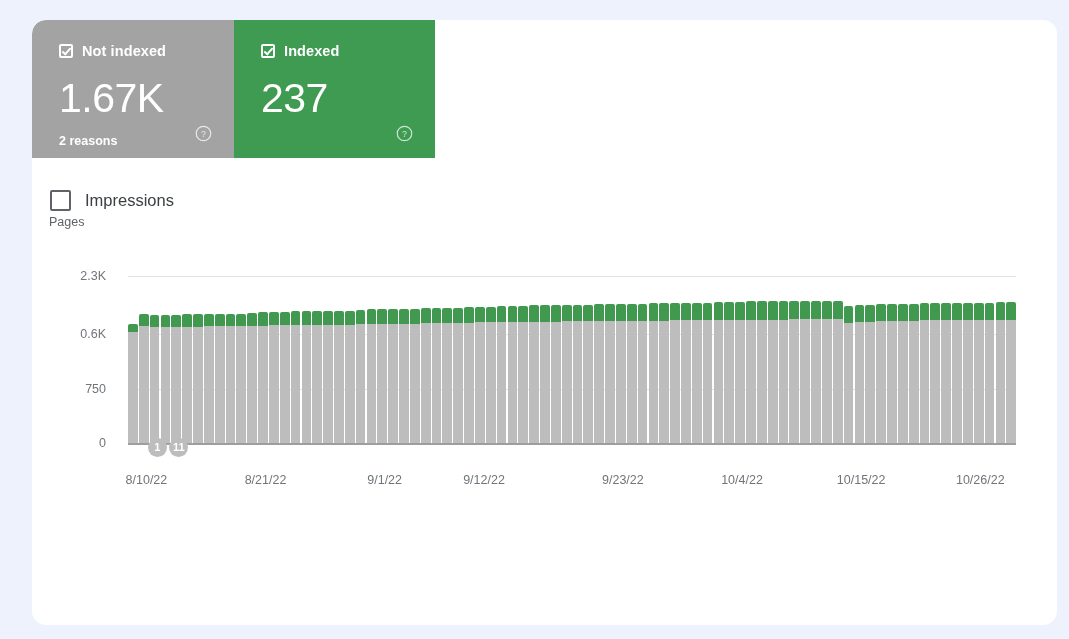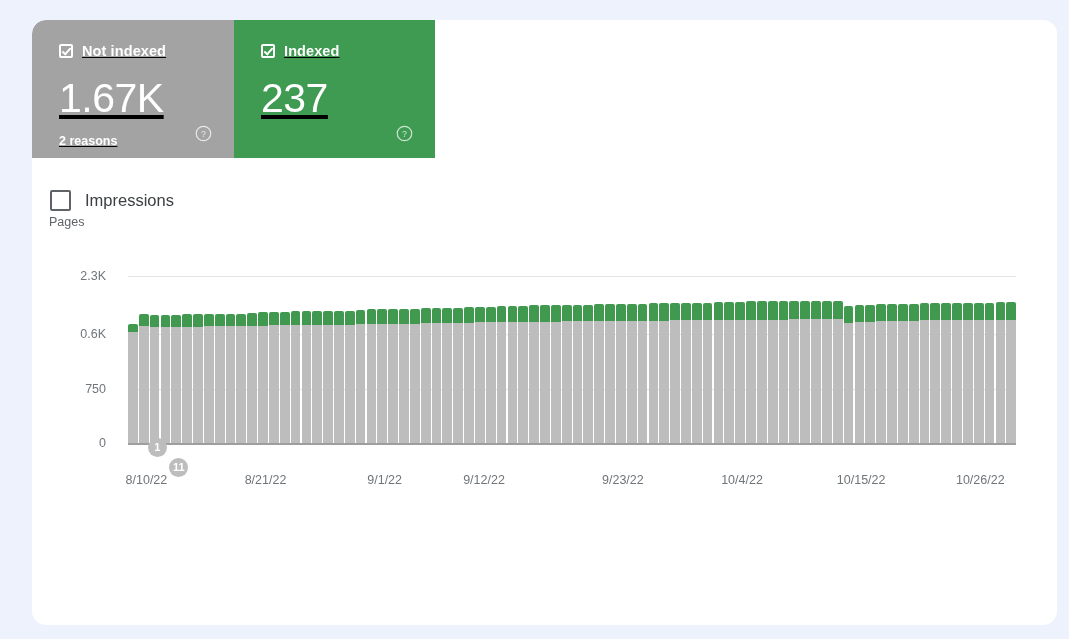--- a/index.html
+++ b/index.html
@@ -27,21 +27,20 @@
     overflow: hidden;
   }
 
   
   #status-tiles {
     position: absolute;
     left: 0px;
     top: 0px;
     display: flex;
     height: 138px;
-    text-decoration: underline;
   }
   .status-tile {
     position: relative;
     box-sizing: border-box;
     padding: 22px 0 0 27px;
     color: #ffffff;
     cursor: pointer;
     user-select: none;
   }
   .tile-notindexed {
@@ -659,21 +658,21 @@
             <div class="bar-gray" style="height: 123.435px; background: rgb(189, 189, 189);"></div>
           </div>
           <div class="bar">
             <div class="bar-green" style="height: 17.2083px; background: rgb(65, 153, 79);"></div>
             <div class="bar-gray" style="height: 123.435px; background: rgb(189, 189, 189);"></div>
           </div>
         </div>
     </div>
     <div id="annotations">
         <div class="annotation" style="left: 19.7439px;">1</div>
-        <div class="annotation" style="left: 41.4024px; margin-top: 20px;">11</div>
+        <div class="annotation" style="left: 41.4024px;">11</div>
       </div>
     <div id="x-axis">
         <div class="xtick" style="left: 18.4146px;">8/10/22</div>
         <div class="xtick" style="left: 137.537px;">8/21/22</div>
         <div class="xtick" style="left: 256.659px;">9/1/22</div>
         <div class="xtick" style="left: 356px;">9/12/22</div>
         <div class="xtick" style="left: 494.902px;">9/23/22</div>
         <div class="xtick" style="left: 614.024px;">10/4/22</div>
         <div class="xtick" style="left: 733.146px;">10/15/22</div>
         <div class="xtick" style="left: 852.268px;">10/26/22</div>

